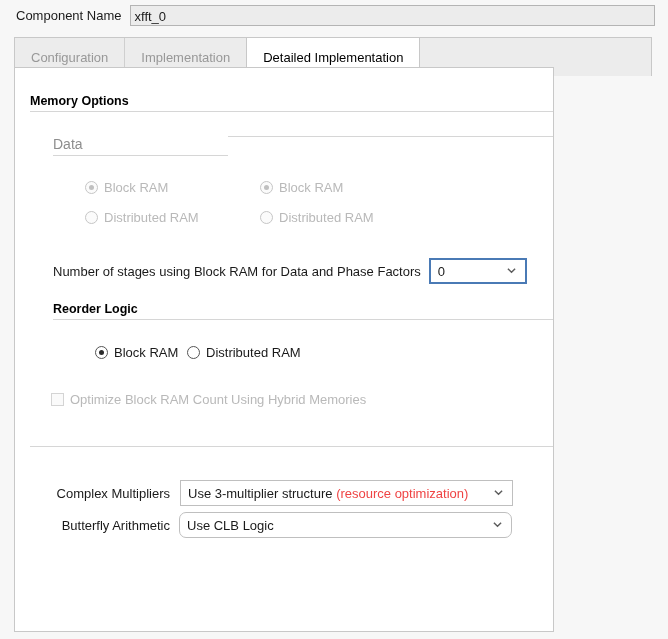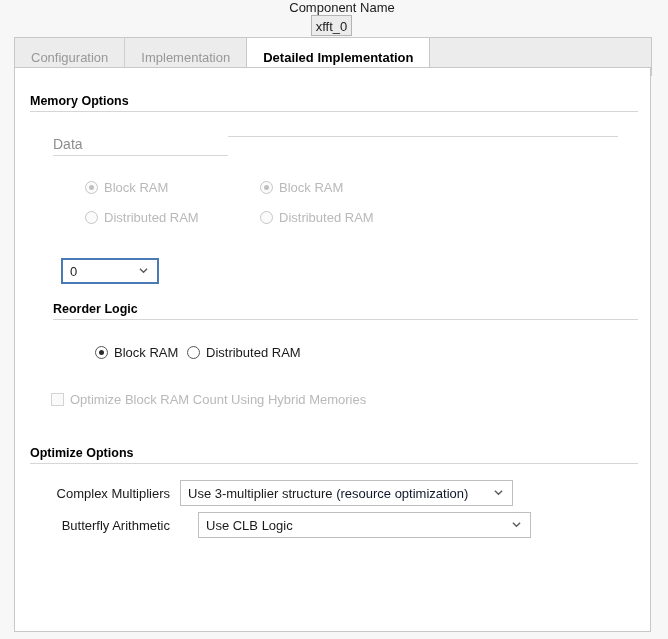--- a/index.html
+++ b/index.html
@@ -18,21 +18,20 @@
   }
 
   
   .compname-row {
     position: absolute;
     left: 0; top: 0;
     width: 668px; height: 30px;
     display: flex;
     align-items: center;
     background: #f7f7f7;
-    flex-direction: column;
   }
   .compname-label {
     margin-left: 16px;
     font-size: 13px;
     color: #1a1a1a;
     white-space: nowrap;
   }
   .compname-field {
     margin-left: 8px;
     margin-right: 13px;
@@ -67,32 +66,32 @@
     font-size: 13px;
     color: #989898;
     border-right: 1px solid #cfcfcf;
     box-sizing: border-box;
     cursor: default;
     white-space: nowrap;
   }
   .tab.active {
     background: #ffffff;
     color: #000000;
-    font-weight: bold;
+    font-weight: normal;
     border-right: 1px solid #c8c8c8;
     border-left: 1px solid #c8c8c8;
     margin-left: -1px;
     justify-content: flex-end;
   }
 
   
   .panel {
     position: absolute;
     left: 14px; top: 67px;
-    width: 637px; height: 565px;
+    width: 540px; height: 565px;
     background: #ffffff;
     border: 1px solid #c8c8c8;
     box-sizing: border-box;
     overflow: hidden;
   }
 
   
   .section {
     position: absolute;
   }
@@ -193,21 +192,21 @@
     border: 2px solid #4a7ab5;
   }
   .dd-text {
     font-size: 13px;
     color: #1a1a1a;
     padding-left: 7px;
     white-space: nowrap;
     overflow: hidden;
   }
   .dd-text .muted {
-    color: #0f172a;
+    color: #ef4444;
   }
   .dd-arrow {
     position: absolute;
     right: 9px;
     top: 50%;
     width: 9px; height: 9px;
     margin-top: -5px;
     pointer-events: none;
   }
   .dd-arrow svg { display: block; }
@@ -260,20 +259,21 @@
   <div class="ctl-row" style="position:absolute; left:245px; top:112px;">
     <span class="radio disabled checked"></span>
     <span class="ctl-label disabled">Block RAM</span>
   </div>
   <div class="ctl-row" style="position:absolute; left:245px; top:142px;">
     <span class="radio disabled"></span>
     <span class="ctl-label disabled">Distributed RAM</span>
   </div>
 
   <div style="position:absolute; left:38px; top:190px; display:flex; align-items:center;">
+    <span class="plain-label">Number of stages using Block RAM for Data and Phase Factors</span>
     <div class="dropdown focused" style="width:98px; margin-left:8px;">
       <span class="dd-text">0</span>
       <span class="dd-arrow">
         <svg width="9" height="9" viewBox="0 0 10 10">
           <path d="M1 3 L5 7 L9 3" fill="none" stroke="#5d5d5d" stroke-width="1.6"></path>
         </svg>
       </span>
     </div>
   </div>
 
@@ -290,42 +290,41 @@
     <span class="radio"></span>
     <span class="ctl-label">Distributed RAM</span>
   </div>
 
   <div class="ctl-row" style="position:absolute; left:36px; top:324px;">
     <span class="checkbox disabled"></span>
     <span class="ctl-label disabled">Optimize Block RAM Count Using Hybrid Memories</span>
   </div>
 
   <div class="section" style="left:15px; top:378px; width:608px;">
-    <div class="section-title">Optimize Options</div>
     <div class="section-rule"></div>
   </div>
 
   <div style="position:absolute; left:38px; top:412px; display:flex; align-items:center;">
     <span class="plain-label" style="width:117px; text-align:right;">Complex Multipliers</span>
     <div class="dropdown" style="width:333px; margin-left:10px;">
       <span class="dd-text">
         <span>Use 3-multiplier structure</span>
         <span class="muted">(resource optimization)</span>
       </span>
       <span class="dd-arrow">
         <svg width="9" height="9" viewBox="0 0 10 10">
           <path d="M1 3 L5 7 L9 3" fill="none" stroke="#5d5d5d" stroke-width="1.6"></path>
         </svg>
       </span>
     </div>
   </div>
 
   <div style="position:absolute; left:38px; top:444px; display:flex; align-items:center;">
     <span class="plain-label" style="width:117px; text-align:right;">Butterfly Arithmetic</span>
-    <div class="dropdown" style="width:333px; margin-left:28px;">
+    <div class="dropdown" style="width:333px; margin-left:9px;border-radius:7px;">
       <span class="dd-text">
         <span>Use CLB Logic</span>
       </span>
       <span class="dd-arrow">
         <svg width="9" height="9" viewBox="0 0 10 10">
           <path d="M1 3 L5 7 L9 3" fill="none" stroke="#5d5d5d" stroke-width="1.6"></path>
         </svg>
       </span>
     </div>
   </div>

